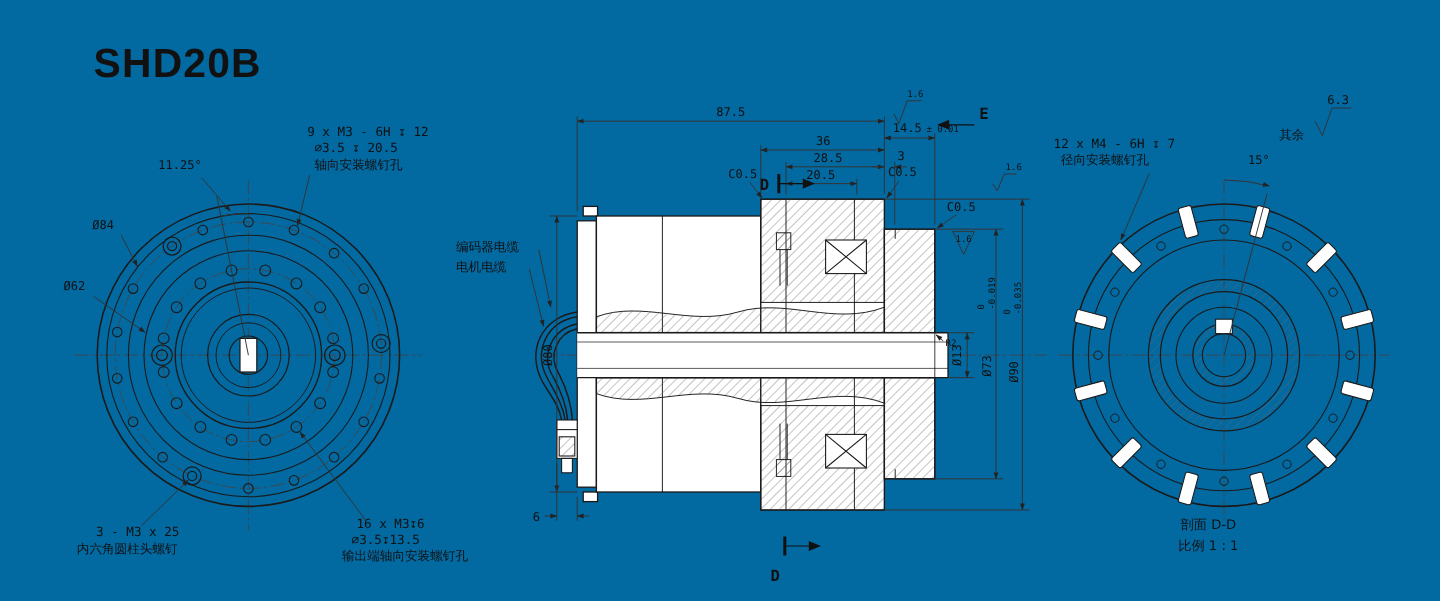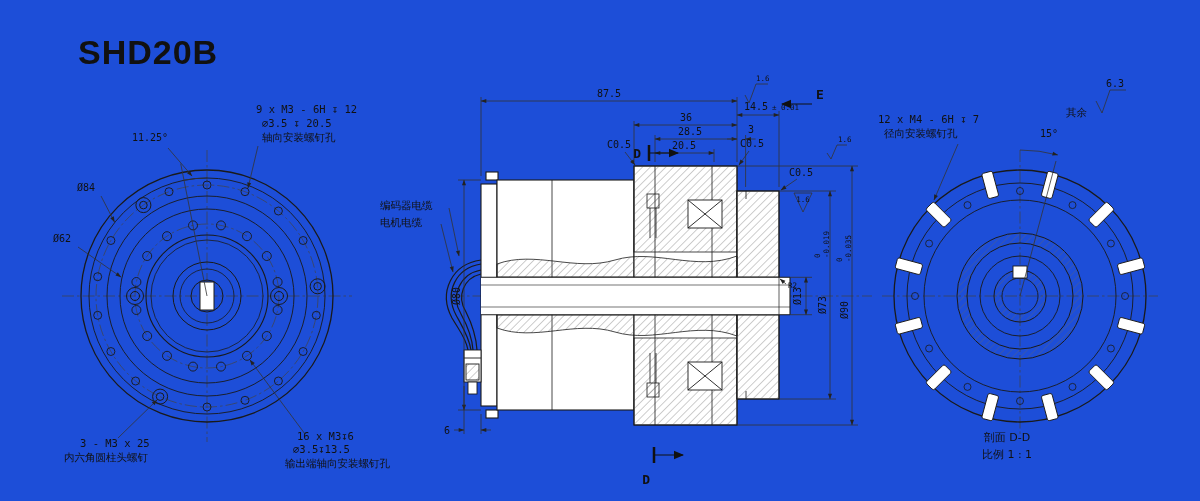--- a/index.html
+++ b/index.html
@@ -1,16 +1,16 @@
 <!DOCTYPE html>
 <html><head>
 <meta charset="utf-8">
 <style>
   html,body{margin:0;padding:0;background:#e8e8e8;}
-  .canvas{position:relative;width:1200px;height:501px;background:#1d4ed8;overflow:hidden;font-family:"DejaVu Sans",sans-serif;}
+  .canvas{position:relative;width:1200px;height:501px;background:#0369a1;overflow:hidden;font-family:"DejaVu Sans",sans-serif;}
   svg text{font-family:"DejaVu Sans Mono","Liberation Mono",monospace;fill:#111;stroke:none;}
   .ttl{font-family:"Liberation Sans","DejaVu Sans",sans-serif;font-size:34px;font-weight:600;letter-spacing:1px;}
   .dim{font-size:10px;}
   .dimS{font-size:7.5px;}
   .note{font-size:10.5px;}
   .cjk{font-family:"DejaVu Sans","Liberation Sans",sans-serif;font-size:10.5px;}
   .cap{font-family:"DejaVu Sans","Liberation Sans",sans-serif;font-size:11px;}
   .big{font-size:13px;font-weight:bold;}
   .geo{stroke:#1a1a1a;fill:none;}
   .dimln{stroke:#333;stroke-width:.8;fill:none;}

